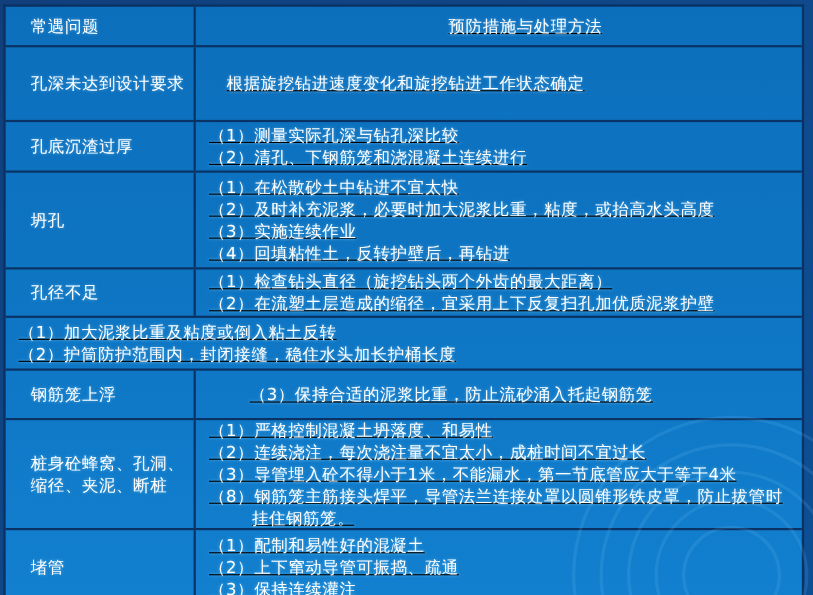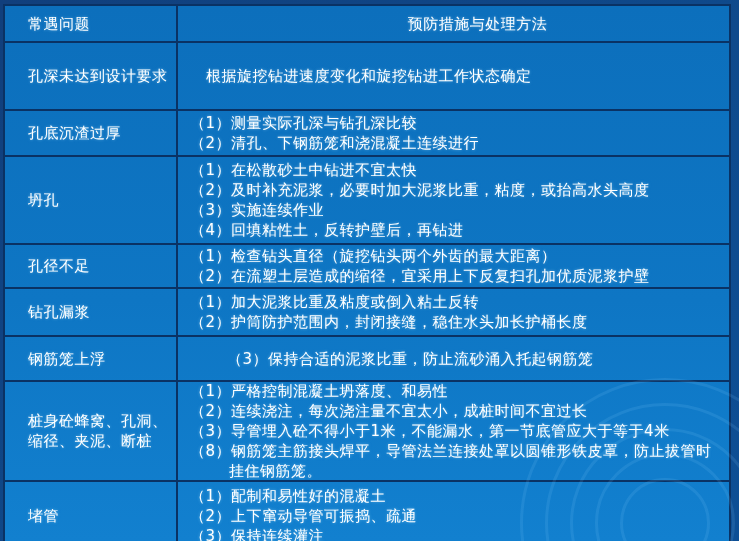--- a/index.html
+++ b/index.html
@@ -47,20 +47,21 @@
     justify-content: center;
     padding: 2px 8px 2px 23px;
   }
   .cell-measures {
     flex: 1 1 auto;
     display: flex;
     flex-direction: column;
     justify-content: center;
     padding: 2px 6px 2px 12px;
     overflow: hidden;
+    text-decoration: underline;
   }
   .cell-measures.centered { align-items: center; padding-left: 6px; }
   .cell-measures.plain { padding-left: 28px; }
   .label, .item, .hdr {
     color: #ffffff;
     font-size: 15px;
     line-height: 20px;
     text-shadow: 0 0 3px rgba(170, 225, 255, 0.55);
     letter-spacing: 0.5px;
   }
@@ -132,23 +133,20 @@
       <div class="cell-problem">
         <div class="label">孔径不足</div>
       </div>
       <div class="cell-measures">
         <div class="item">（1）检查钻头直径（旋挖钻头两个外齿的最大距离）</div>
         <div class="item">（2）在流塑土层造成的缩径，宜采用上下反复扫孔加优质泥浆护壁</div>
       </div>
     </div>
 
     <div class="row r-leak">
-      <div class="cell-problem">
-        <div class="label">钻孔漏浆</div>
-      </div>
       <div class="cell-measures">
         <div class="item">（1）加大泥浆比重及粘度或倒入粘土反转</div>
         <div class="item">（2）护筒防护范围内，封闭接缝，稳住水头加长护桶长度</div>
       </div>
     </div>
 
     <div class="row r-cagefloat">
       <div class="cell-problem">
         <div class="label">钢筋笼上浮</div>
       </div>

